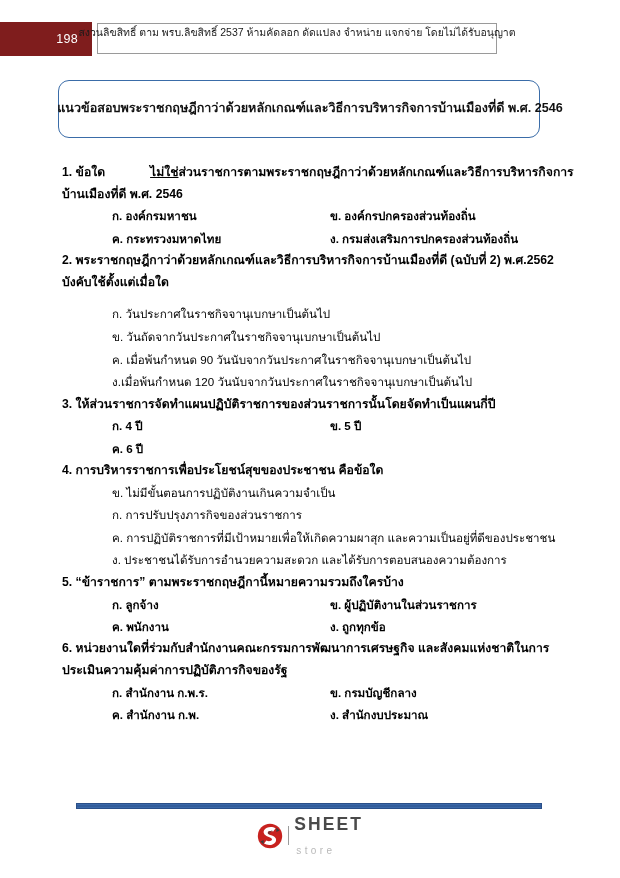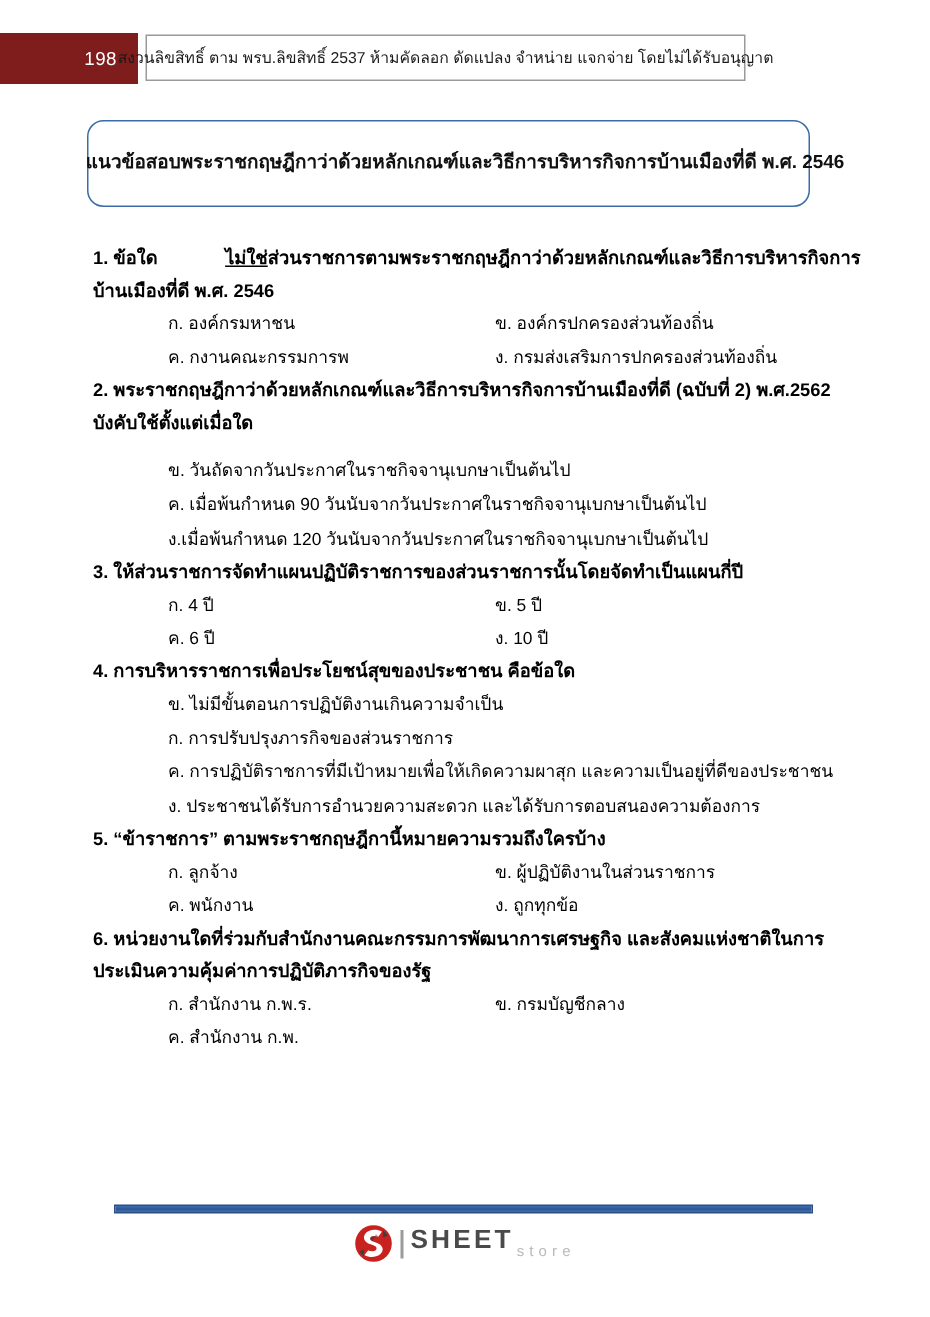--- a/index.html
+++ b/index.html
@@ -42,21 +42,20 @@
   }
   .copyright-box {
     position: absolute;
     left: 97px;
     top: 1px;
     width: 400px;
     height: 31px;
     border: 1px solid #9a9a9a;
     box-sizing: border-box;
     display: flex;
-    align-items: center;
     justify-content: center;
   }
   .copyright-text {
     font-size: 10.5px;
     color: #1a1a1a;
     white-space: nowrap;
   }
 
   
   .title-box {
@@ -103,20 +102,21 @@
   .q-stem .u {
     text-decoration: underline;
     margin-left: 45px;
   }
   .opts-two-col {
     display: flex;
     flex-wrap: wrap;
     padding-left: 112px;
     padding-right: 22px;
     box-sizing: border-box;
+    font-weight: bold;
   }
   .opts-two-col .opt {
     width: 218px;
     font-size: 11.6px;
     line-height: 1.92;
     color: #000000;
     white-space: nowrap;
   }
   .opts-one-col {
     padding-left: 112px;
@@ -158,21 +158,21 @@
     flex: none;
   }
   .logo-sep {
     width: 1.4px;
     height: 19px;
     background: #9b9b9b;
     flex: none;
   }
   .logo-words {
     display: flex;
-    flex-direction: row;
+    flex-direction: column;
     line-height: 1;
   }
   .logo-sheet {
     font-size: 17.5px;
     font-weight: bold;
     letter-spacing: 2.1px;
     color: #4a4a4a;
   }
   .logo-store {
     font-size: 10px;
@@ -198,42 +198,42 @@
   <div class="title-line">แนวข้อสอบพระราชกฤษฎีกาว่าด้วยหลักเกณฑ์และวิธีการบริหารกิจการบ้านเมืองที่ดี พ.ศ. 2546</div>
 </div>
 
 <div class="content">
 
   <div class="q-block">
     <div class="q-stem"><span>1.</span> <span>ข้อใด</span><span class="u">ไม่ใช่</span><span>ส่วนราชการตามพระราชกฤษฎีกาว่าด้วยหลักเกณฑ์และวิธีการบริหารกิจการบ้านเมืองที่ดี พ.ศ. 2546</span></div>
     <div class="opts-two-col">
       <div class="opt">ก. องค์กรมหาชน</div>
       <div class="opt">ข. องค์กรปกครองส่วนท้องถิ่น</div>
-      <div class="opt">ค. กงานคณะกรรมการพ</div>
+      <div class="opt">ค. กระทรวงมหาดไทย</div>
       <div class="opt">ง. กรมส่งเสริมการปกครองส่วนท้องถิ่น</div>
     </div>
   </div>
 
   <div class="q-block">
     <div class="q-stem"><span>2.</span> <span>พระราชกฤษฎีกาว่าด้วยหลักเกณฑ์และวิธีการบริหารกิจการบ้านเมืองที่ดี (ฉบับที่ 2) พ.ศ.2562 บังคับใช้ตั้งแต่เมื่อใด</span></div>
     <div class="gap-md"></div>
     <div class="opts-one-col">
+      <div class="opt">ก. วันประกาศในราชกิจจานุเบกษาเป็นต้นไป</div>
       <div class="opt">ข. วันถัดจากวันประกาศในราชกิจจานุเบกษาเป็นต้นไป</div>
       <div class="opt">ค. เมื่อพ้นกำหนด 90 วันนับจากวันประกาศในราชกิจจานุเบกษาเป็นต้นไป</div>
       <div class="opt">ง.เมื่อพ้นกำหนด 120 วันนับจากวันประกาศในราชกิจจานุเบกษาเป็นต้นไป</div>
     </div>
   </div>
 
   <div class="q-block">
     <div class="q-stem"><span>3.</span> <span>ให้ส่วนราชการจัดทำแผนปฏิบัติราชการของส่วนราชการนั้นโดยจัดทำเป็นแผนกี่ปี</span></div>
     <div class="opts-two-col">
       <div class="opt">ก. 4 ปี</div>
       <div class="opt">ข. 5 ปี</div>
       <div class="opt">ค. 6 ปี</div>
-      <div class="opt">ง. 10 ปี</div>
     </div>
   </div>
 
   <div class="q-block">
     <div class="q-stem"><span>4.</span> <span>การบริหารราชการเพื่อประโยชน์สุขของประชาชน คือข้อใด</span></div>
     <div class="opts-one-col">
       <div class="opt">ข. ไม่มีขั้นตอนการปฏิบัติงานเกินความจำเป็น</div>
       <div class="opt">ก. การปรับปรุงภารกิจของส่วนราชการ</div>
       <div class="opt">ค. การปฏิบัติราชการที่มีเป้าหมายเพื่อให้เกิดความผาสุก และความเป็นอยู่ที่ดีของประชาชน</div>
       <div class="opt">ง. ประชาชนได้รับการอำนวยความสะดวก และได้รับการตอบสนองความต้องการ</div>
@@ -249,20 +249,21 @@
       <div class="opt">ง. ถูกทุกข้อ</div>
     </div>
   </div>
 
   <div class="q-block">
     <div class="q-stem"><span>6.</span> <span>หน่วยงานใดที่ร่วมกับสำนักงานคณะกรรมการพัฒนาการเศรษฐกิจ  และสังคมแห่งชาติในการประเมินความคุ้มค่าการปฏิบัติภารกิจของรัฐ</span></div>
     <div class="opts-two-col">
       <div class="opt">ก. สำนักงาน ก.พ.ร.</div>
       <div class="opt">ข. กรมบัญชีกลาง</div>
       <div class="opt">ค. สำนักงาน ก.พ.</div>
+      <div class="opt">ง. สำนักงบประมาณ</div>
     </div>
   </div>
 
 </div>
 
 <div class="footer-rule"></div>
 
 <div class="footer-logo">
   <div class="logo-mark">
     <svg viewBox="0 0 26 26" width="26" height="26" xmlns="http://www.w3.org/2000/svg">

